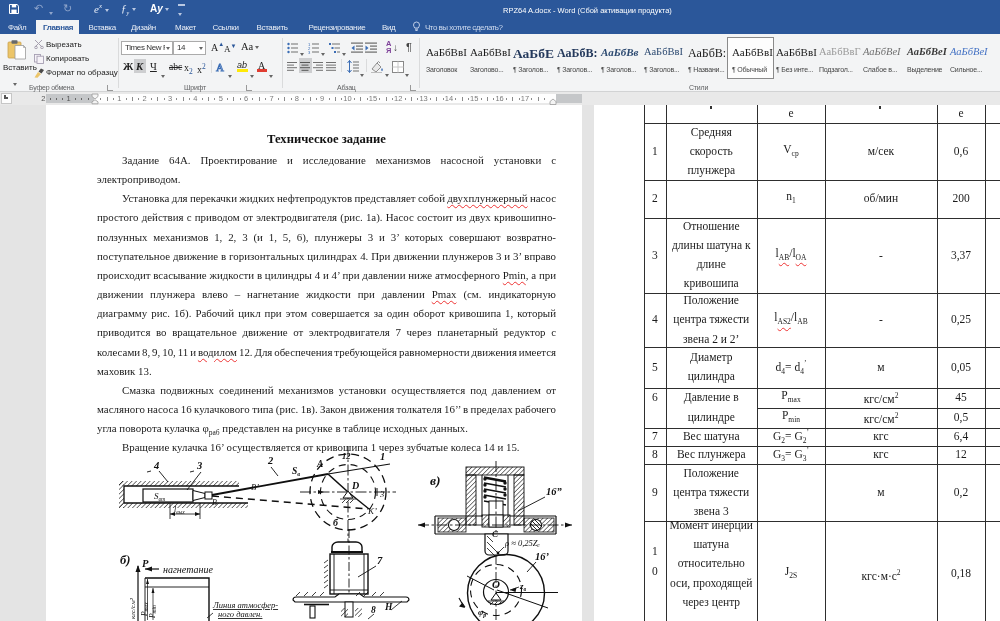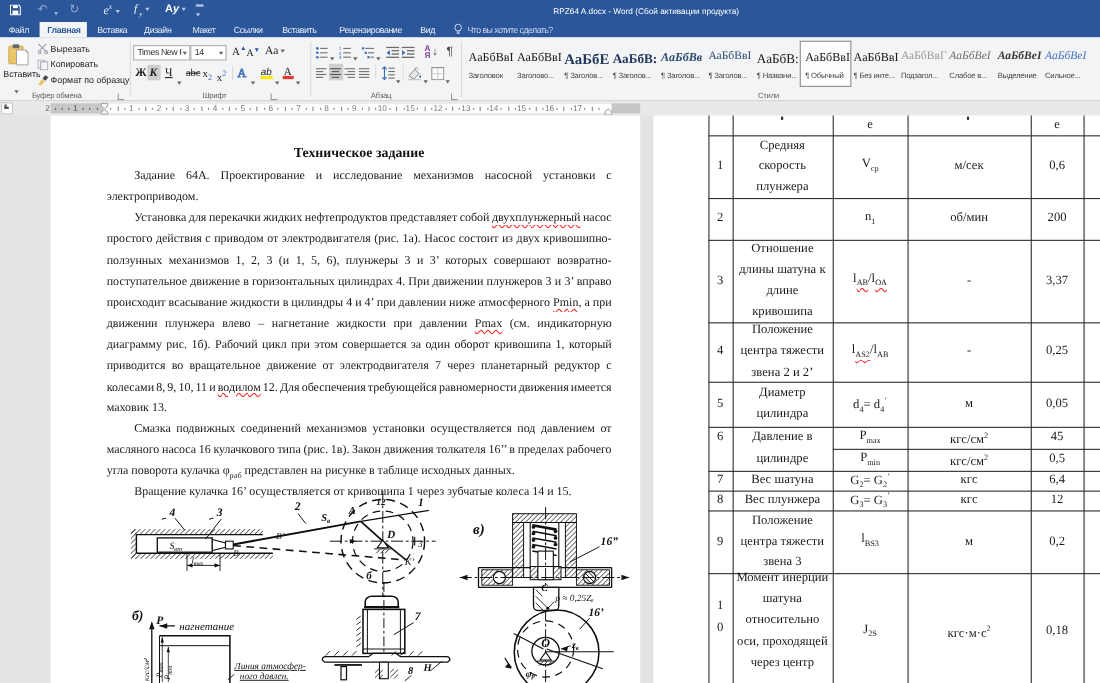--- a/index.html
+++ b/index.html
@@ -629,23 +629,20 @@
       </div>
 <div class="tc" style="left:343.0px;top:341.0px;width:48.0px;height:17.5px;line-height:19.1px">
         <div style="width:100%">12</div>
       </div>
 <div class="tc" style="left:50.0px;top:358.5px;width:21.5px;height:57.5px;line-height:19.1px">
         <div style="width:100%">9</div>
       </div>
 <div class="tc" style="left:71.5px;top:358.5px;width:91.5px;height:57.5px;line-height:19.1px">
         <div style="width:100%">Положение<br>центра тяжести<br>звена 3</div>
       </div>
-<div class="tc" style="left:163.0px;top:358.5px;width:68.0px;height:57.5px;line-height:19.1px">
-        <div style="width:100%">l<sub>BS3</sub></div>
-      </div>
 <div class="tc" style="left:231.0px;top:358.5px;width:112.0px;height:57.5px;line-height:19.1px">
         <div style="width:100%">м</div>
       </div>
 <div class="tc" style="left:343.0px;top:358.5px;width:48.0px;height:57.5px;line-height:19.1px">
         <div style="width:100%">0,2</div>
       </div>
 <div class="tc" style="left:50.0px;top:282.5px;width:21.5px;height:20.5px;line-height:19.1px">
         <div style="width:100%">6</div>
       </div>
 <div class="tc" style="left:163.0px;top:282.5px;width:68.0px;height:20.5px;line-height:19.1px">

